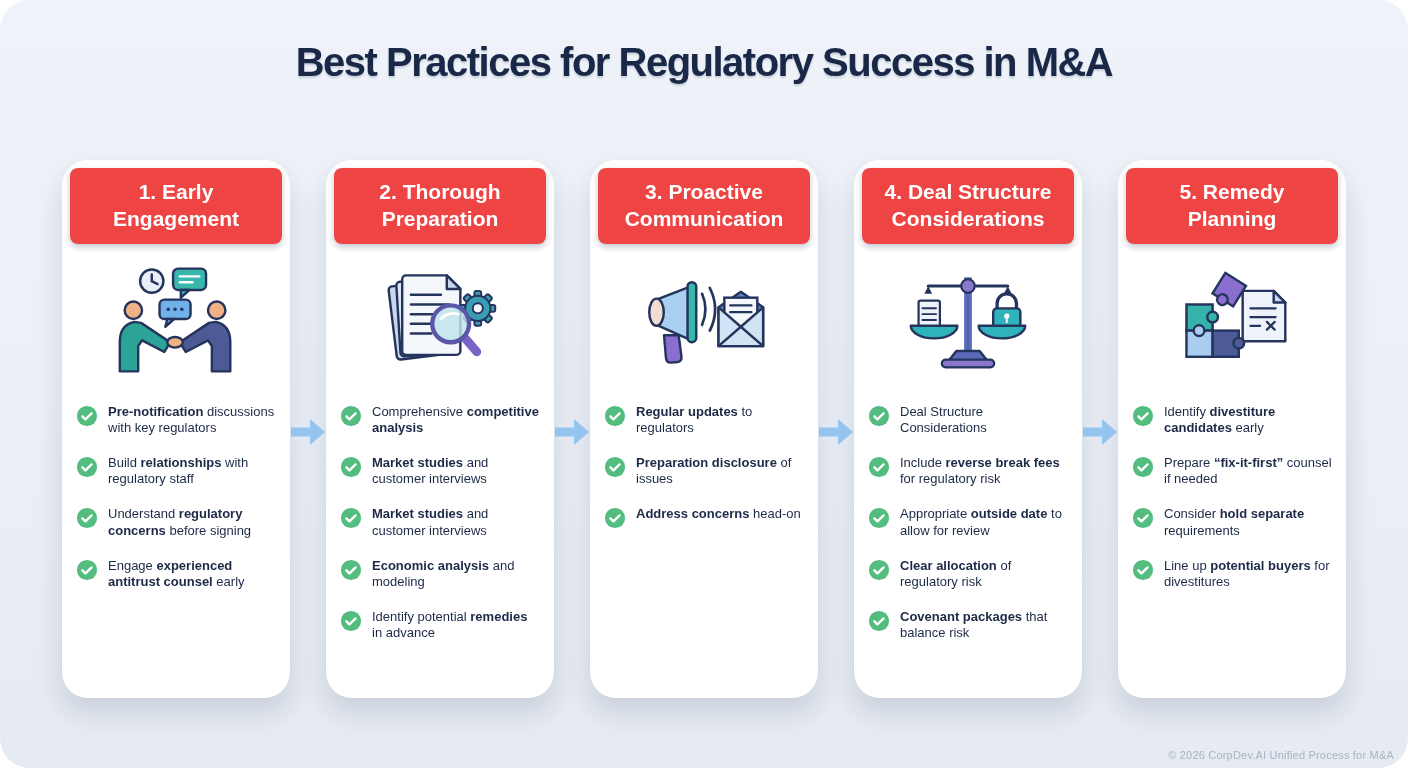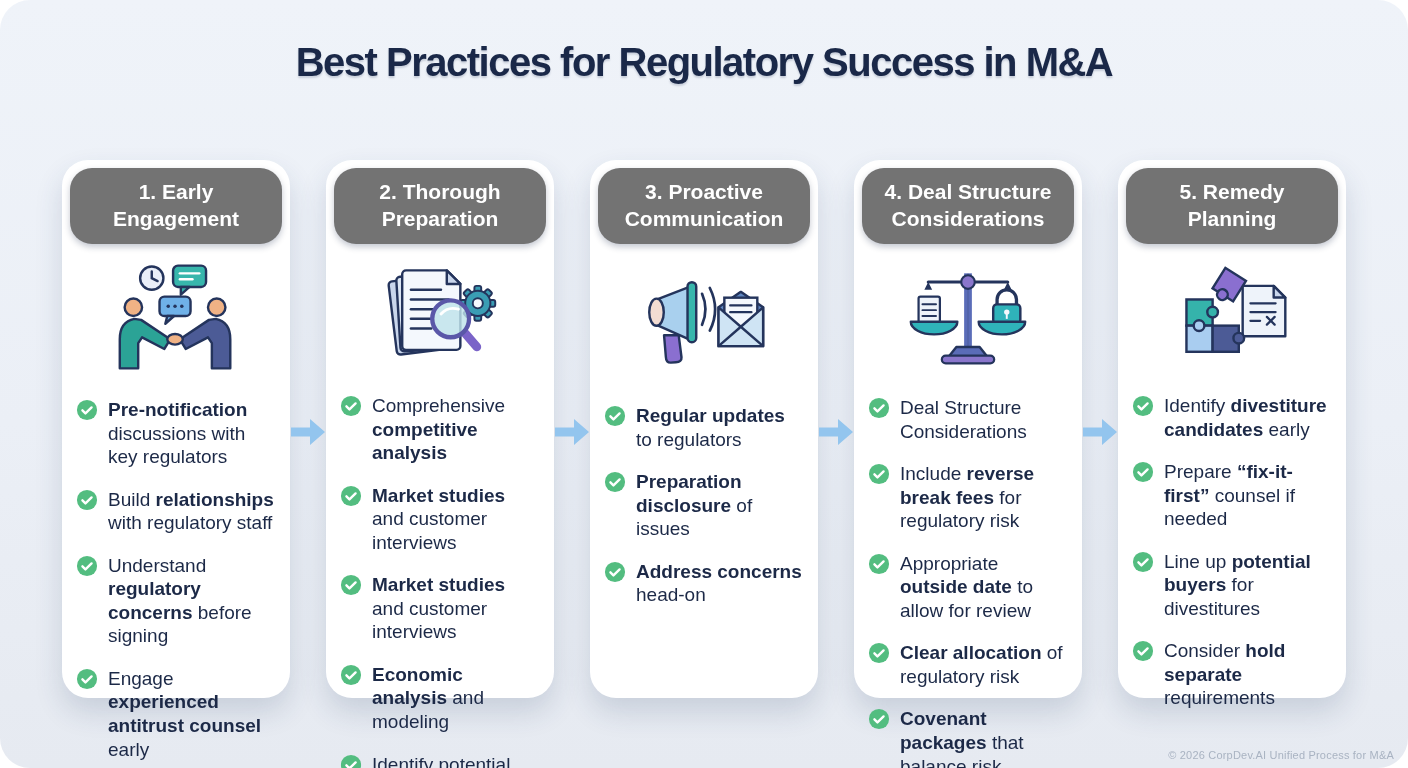--- a/index.html
+++ b/index.html
@@ -19,35 +19,35 @@
   .row{
     position:absolute;left:62px;right:62px;top:160px;height:538px;
     display:flex;align-items:stretch;
   }
   .card{
     flex:1 1 0;background:#ffffff;border-radius:26px;height:538px;
     box-shadow:0 14px 28px rgba(40,60,100,0.16);
     box-sizing:border-box;display:flex;flex-direction:column;
   }
   .pill{
-    margin:8px 8px 0;background:#737373;border-radius:22px;
+    margin:8px 8px 0;background:#ef4444;border-radius:8px;
     min-height:60px;padding:8px 12px;box-sizing:content-box;
     display:flex;align-items:center;justify-content:center;text-align:center;
     color:#ffffff;font-weight:700;font-size:21px;line-height:1.27;
     box-shadow:0 3px 6px rgba(20,35,70,0.25);
   }
   .icon-host{
     height:118px;margin-top:16px;
     display:flex;align-items:center;justify-content:center;
   }
   .bullets{padding:26px 14px 0 14px;}
   .bullet{display:flex;gap:10px;align-items:flex-start;margin-bottom:19px;}
   .check{flex:0 0 22px;width:22px;height:22px;margin-top:1px;}
   .check svg{display:block;}
-  .bullet-text{font-size:19px;line-height:1.24;color:#1c2947;}
+  .bullet-text{font-size:13px;line-height:1.24;color:#1c2947;}
   .bullet-text b{font-weight:700;}
   .arrow-gap{flex:0 0 36px;position:relative;}
   .arrow-gap svg{position:absolute;top:258px;left:0;}
   .footer{
     position:absolute;right:14px;bottom:7px;
     font-size:11px;color:#a9b3c2;letter-spacing:0.2px;text-align:center;
   }
 </style>
 </head>
 <body>
@@ -420,28 +420,28 @@
             </span>
             <span class="bullet-text"><span>Prepare </span><b>“fix-it-first”</b><span> counsel if needed</span></span>
           </div>
           <div class="bullet">
             <span class="check">
               <svg width="22" height="22" viewBox="0 0 24 24">
                 <circle cx="12" cy="12" r="11" fill="#53bd80"></circle>
                 <path d="M7 12.4 l3.3 3.3 L17 9.2" fill="none" stroke="#ffffff" stroke-width="2.6" stroke-linecap="round" stroke-linejoin="round"></path>
               </svg>
             </span>
+            <span class="bullet-text"><span>Consider </span><b>hold separate</b><span> requirements</span></span>
+          </div>
+          <div class="bullet">
+            <span class="check">
+              <svg width="22" height="22" viewBox="0 0 24 24">
+                <circle cx="12" cy="12" r="11" fill="#53bd80"></circle>
+                <path d="M7 12.4 l3.3 3.3 L17 9.2" fill="none" stroke="#ffffff" stroke-width="2.6" stroke-linecap="round" stroke-linejoin="round"></path>
+              </svg>
+            </span>
             <span class="bullet-text"><span>Line up </span><b>potential buyers</b><span> for divestitures</span></span>
           </div>
-          <div class="bullet">
-            <span class="check">
-              <svg width="22" height="22" viewBox="0 0 24 24">
-                <circle cx="12" cy="12" r="11" fill="#53bd80"></circle>
-                <path d="M7 12.4 l3.3 3.3 L17 9.2" fill="none" stroke="#ffffff" stroke-width="2.6" stroke-linecap="round" stroke-linejoin="round"></path>
-              </svg>
-            </span>
-            <span class="bullet-text"><span>Consider </span><b>hold separate</b><span> requirements</span></span>
-          </div>
         </div>
   </div>
 </div>
   <div class="footer">© 2026 CorpDev.AI Unified Process for M&amp;A</div>
 </div>
 
 </body></html>

